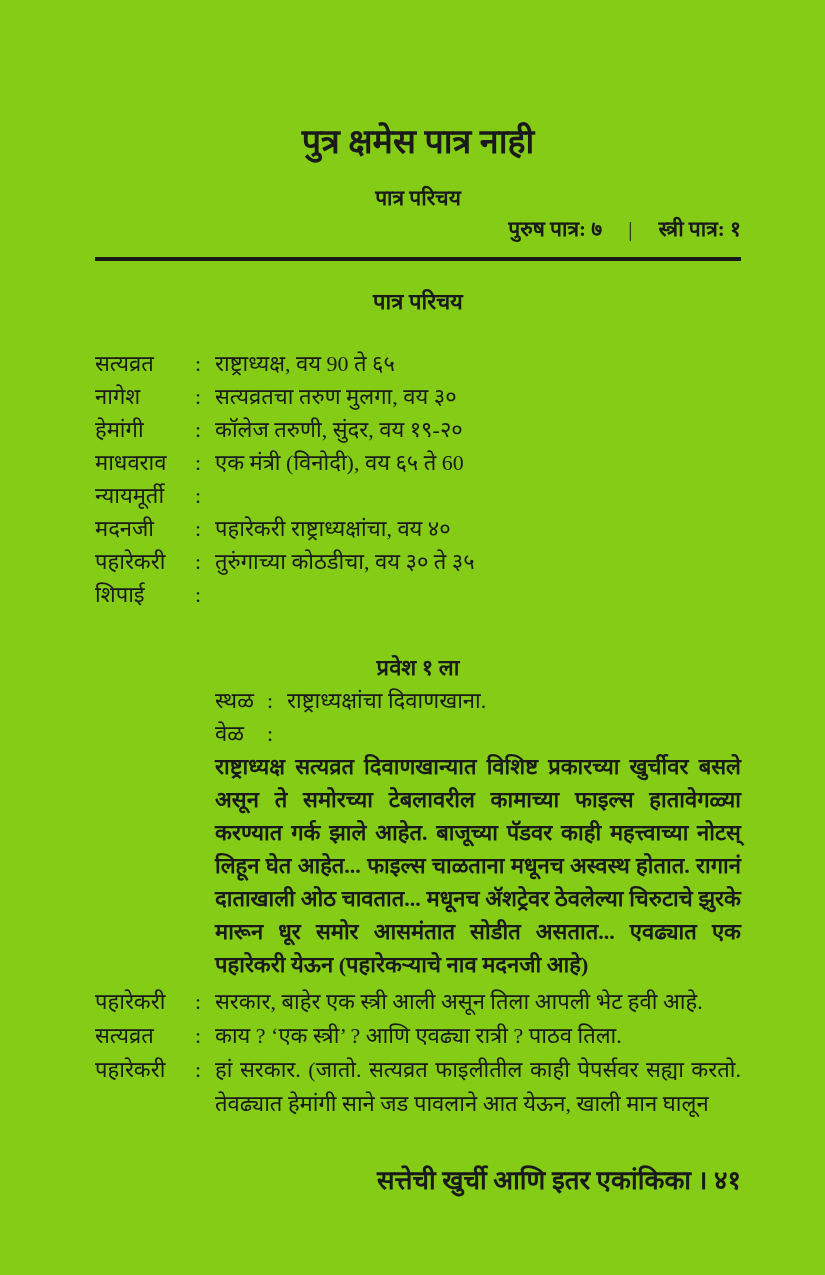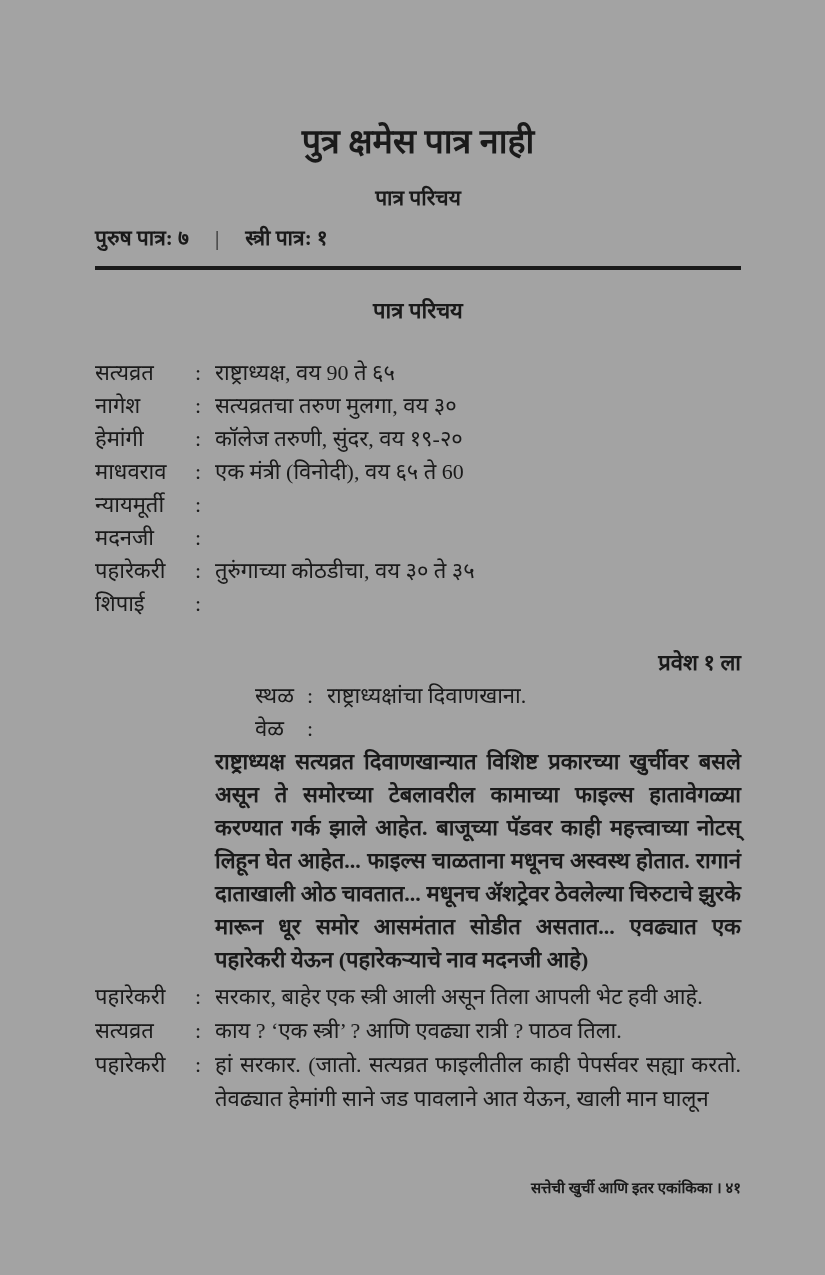--- a/index.html
+++ b/index.html
@@ -1,20 +1,20 @@
 <!DOCTYPE html>
 <html><head>
 <meta charset="utf-8">
 <style>
   * { margin: 0; padding: 0; box-sizing: border-box; }
   html, body { background: #e8e8e8; }
   .page {
     width: 825px;
     height: 1275px;
-    background: #a3a3a3;
+    background: #84cc16;
     color: #1a1a1a;
     font-family: "Liberation Serif", "DejaVu Serif", serif;
     position: relative;
     overflow: hidden;
     margin: 0 auto;
   }
   .content {
     padding: 0 84px 0 95px;
   }
   .title {
@@ -25,25 +25,25 @@
     padding-top: 120px;
   }
   .subtitle {
     text-align: center;
     font-size: 21px;
     font-weight: bold;
     line-height: 28px;
     margin-top: 20px;
   }
   .counts {
-    text-align: left;
+    text-align: right;
     font-size: 21px;
     font-weight: bold;
     line-height: 28px;
-    margin-top: 12px;
+    margin-top: 3px;
   }
   .counts .sep {
     display: inline-block;
     padding: 0 26px;
     font-weight: normal;
   }
   .rule {
     height: 4px;
     background: #1a1a1a;
     margin-top: 14px;
@@ -58,35 +58,34 @@
   .char-list {
     margin-top: 30px;
     font-size: 22px;
   }
   .char-row {
     display: grid;
     grid-template-columns: 100px 20px 1fr;
     line-height: 33px;
   }
   .scene-heading {
-    text-align: right;
+    text-align: center;
     font-size: 22px;
     font-weight: bold;
     line-height: 33px;
-    margin-top: 26px;
+    margin-top: 40px;
   }
   .scene-block {
     margin-left: 120px;
     font-size: 22px;
     line-height: 33px;
   }
   .meta-row {
     display: grid;
     grid-template-columns: 52px 20px 1fr;
-    margin-left: 40px;
   }
   .stage-directions {
     text-align: justify;
     font-weight: bold;
   }
   .dialogues {
     margin-top: 4px;
     font-size: 22px;
   }
   .dialogue-row {
@@ -94,21 +93,21 @@
     grid-template-columns: 100px 20px 1fr;
     line-height: 34px;
   }
   .dialogue-row .dlg-text {
     text-align: justify;
   }
   .footer {
     position: absolute;
     right: 84px;
     bottom: 78px;
-    font-size: 15px;
+    font-size: 26px;
     font-weight: bold;
   }
   .colon-cell { text-align: left; }
 </style>
 </head>
 <body>
 
 <div class="page">
   <div class="content">
 
@@ -145,20 +144,21 @@
         <span class="colon-cell">:</span>
         <span>एक मंत्री (विनोदी), वय ६५ ते 60</span>
       </div>
       <div class="char-row">
         <span>न्यायमूर्ती</span>
         <span class="colon-cell">:</span>
       </div>
       <div class="char-row">
         <span>मदनजी</span>
         <span class="colon-cell">:</span>
+        <span>पहारेकरी राष्ट्राध्यक्षांचा, वय ४०</span>
       </div>
       <div class="char-row">
         <span>पहारेकरी</span>
         <span class="colon-cell">:</span>
         <span>तुरुंगाच्या कोठडीचा, वय ३० ते ३५</span>
       </div>
       <div class="char-row">
         <span>शिपाई</span>
         <span class="colon-cell">:</span>
       </div>

